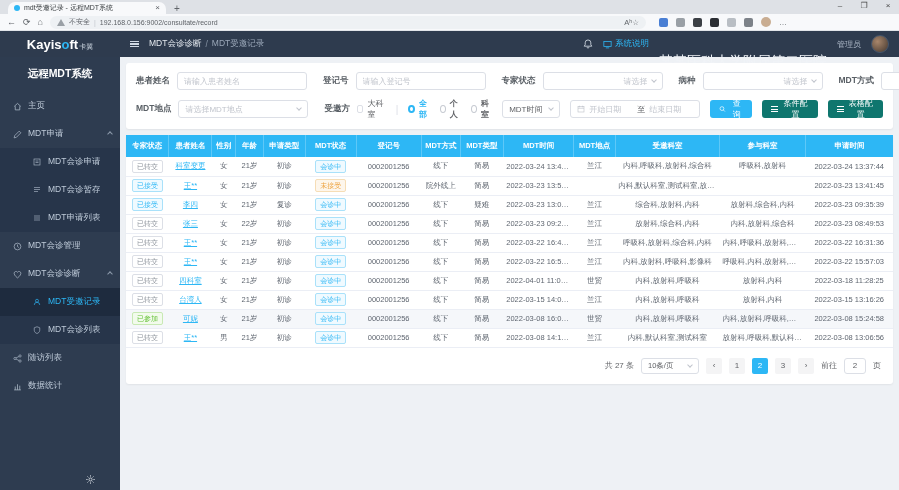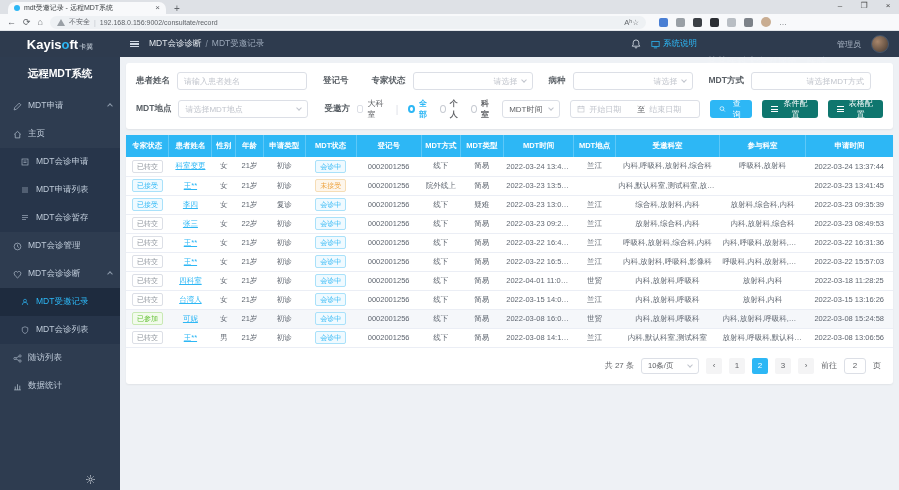--- a/index.html
+++ b/index.html
@@ -36,37 +36,37 @@
   .logo { width:120px; text-align:center; font-size:13px; font-weight:bold; letter-spacing:0; white-space:nowrap; }
   .logo .o { color:#2db7f5; }
   .logo .cn { font-size:7px; font-weight:normal; color:#cfd8e3; margin-left:1px; }
   .collapse-ic { margin-left:10px; display:flex; flex-direction:column; gap:1.5px; }
   .collapse-ic i { display:block; width:9px; height:1.3px; background:#cfd8e3; }
   .breadcrumb { margin-left:10px; font-size:8.5px; color:#e4e9ef; display:flex; gap:4px; align-items:center; }
   .breadcrumb .sep { color:#8a97a8; }
   .breadcrumb .cur { color:#9aa7b8; }
   .hdr-right { margin-left:auto; display:flex; align-items:center; gap:10px; padding-right:10px; }
   .hdr-help { color:#2db7f5; font-size:8.5px; display:flex; align-items:center; gap:3px; }
-  .hospital { font-size:10px; color:#f0f3f7;margin-top:36px; }
+  .hospital { font-size:14px; color:#f0f3f7;margin-top:36px; }
   .role { font-size:8px; color:#aeb9c8; }
   .avatar { width:18px; height:18px; border-radius:50%;
     background:radial-gradient(circle at 35% 35%, #a8866b, #5c4a3d 75%); border:1px solid #46566c; }
 
   
   .app { display:flex; height:433px; }
   .sidebar { width:120px; background:#2e3c50; position:relative; flex:0 0 auto; }
   .sb-title { color:#fff; font-weight:bold; font-size:10.5px; text-align:center; padding:10px 0 11px; }
   .mi { height:28px; display:flex; align-items:center; padding:0 8px 0 12px; gap:6px;
     color:#bfcbd9; font-size:8.5px; cursor:default; }
   .mi .ic { width:10px; display:flex; justify-content:center; color:#aab7c6; flex:0 0 auto; }
   .mi .lbl { white-space:nowrap; overflow:hidden; }
   .mi .arr { margin-left:auto; width:4px; height:4px; border-right:1px solid #8d9aab;
     border-bottom:1px solid #8d9aab; transform:rotate(-135deg); }
   .submenu { background:#27354a; }
-  .submenu .mi { padding-left:20px; }
+  .submenu .mi { padding-left:32px; }
   .mi.active { background:#1e2b3e; color:#2db7f5; }
   .mi.active .ic { color:#2db7f5; }
   .sb-gear { position:absolute; bottom:5px; right:24px; color:#d3d9e1; }
   svg.icn { display:block; }
 
   .main { flex:1; padding:6px; overflow:hidden; }
 
   
   .card { background:#fff; border-radius:3px; box-shadow:0 1px 2px rgba(0,0,0,.06); }
   .filters { padding:9px 10px; }
@@ -197,60 +197,60 @@
   </div>
 </div>
 
 <div class="app">
   <div class="sidebar">
     <div class="sb-title">远程MDT系统</div>
 
     <div class="mi">
       <span class="ic">
         <svg class="icn" width="9" height="9" viewBox="0 0 16 16">
+            <path d="M2 8l6-5.5L14 8M4 7.5V14h8V7.5" fill="none" stroke="currentColor" stroke-width="1.4"></path>
+          </svg>
+      </span>
+      <span class="lbl">主页</span>
+    </div>
+
+    <div class="mi">
+      <span class="ic">
+        <svg class="icn" width="9" height="9" viewBox="0 0 16 16">
             <path d="M2 14l1-4 8-8 3 3-8 8-4 1z" fill="none" stroke="currentColor" stroke-width="1.3"></path>
           </svg>
       </span>
       <span class="lbl">MDT申请</span>
       <span class="arr"></span>
-    </div>
-
-    <div class="mi">
-      <span class="ic">
-        <svg class="icn" width="9" height="9" viewBox="0 0 16 16">
-            <path d="M2 8l6-5.5L14 8M4 7.5V14h8V7.5" fill="none" stroke="currentColor" stroke-width="1.4"></path>
-          </svg>
-      </span>
-      <span class="lbl">主页</span>
     </div>
     <div class="submenu">
       <div class="mi">
         <span class="ic">
           <svg class="icn" width="8" height="8" viewBox="0 0 16 16">
               <rect x="2" y="2" width="12" height="12" fill="none" stroke="currentColor" stroke-width="1.3"></rect>
               <path d="M5 6h6M5 9h6" stroke="currentColor" stroke-width="1.3"></path>
             </svg>
         </span>
         <span class="lbl">MDT会诊申请</span>
       </div>
       <div class="mi">
         <span class="ic">
           <svg class="icn" width="8" height="8" viewBox="0 0 16 16">
+              <path d="M2 3h12M2 7h12M2 11h8" stroke="currentColor" stroke-width="1.3"></path>
+            </svg>
+        </span>
+        <span class="lbl">MDT会诊暂存</span>
+      </div>
+      <div class="mi">
+        <span class="ic">
+          <svg class="icn" width="8" height="8" viewBox="0 0 16 16">
               <path d="M2 4h12M2 8h12M2 12h12" stroke="currentColor" stroke-width="1.3"></path>
             </svg>
         </span>
         <span class="lbl">MDT申请列表</span>
-      </div>
-      <div class="mi">
-        <span class="ic">
-          <svg class="icn" width="8" height="8" viewBox="0 0 16 16">
-              <path d="M2 3h12M2 7h12M2 11h8" stroke="currentColor" stroke-width="1.3"></path>
-            </svg>
-        </span>
-        <span class="lbl">MDT会诊暂存</span>
       </div>
     </div>
 
     <div class="mi">
       <span class="ic">
         <svg class="icn" width="9" height="9" viewBox="0 0 16 16">
             <circle cx="8" cy="8" r="6" fill="none" stroke="currentColor" stroke-width="1.3"></circle>
             <path d="M8 4.5V8l2.5 2" fill="none" stroke="currentColor" stroke-width="1.3"></path>
           </svg>
       </span>
@@ -320,20 +320,23 @@
     <div class="card filters">
       <div class="frow">
         <div class="field">
           <label>患者姓名</label>
           <div class="box w130">
             <span class="val">请输入患者姓名</span>
           </div>
         </div>
         <div class="field">
           <label>登记号</label>
+          <div class="box w130">
+            <span class="val">请输入登记号</span>
+          </div>
         </div>
         <div class="field">
           <label>专家状态</label>
           <div class="box w120">
             <span class="val">请选择</span>
             <span class="chev"></span>
           </div>
         </div>
         <div class="field">
           <label>病种</label>

